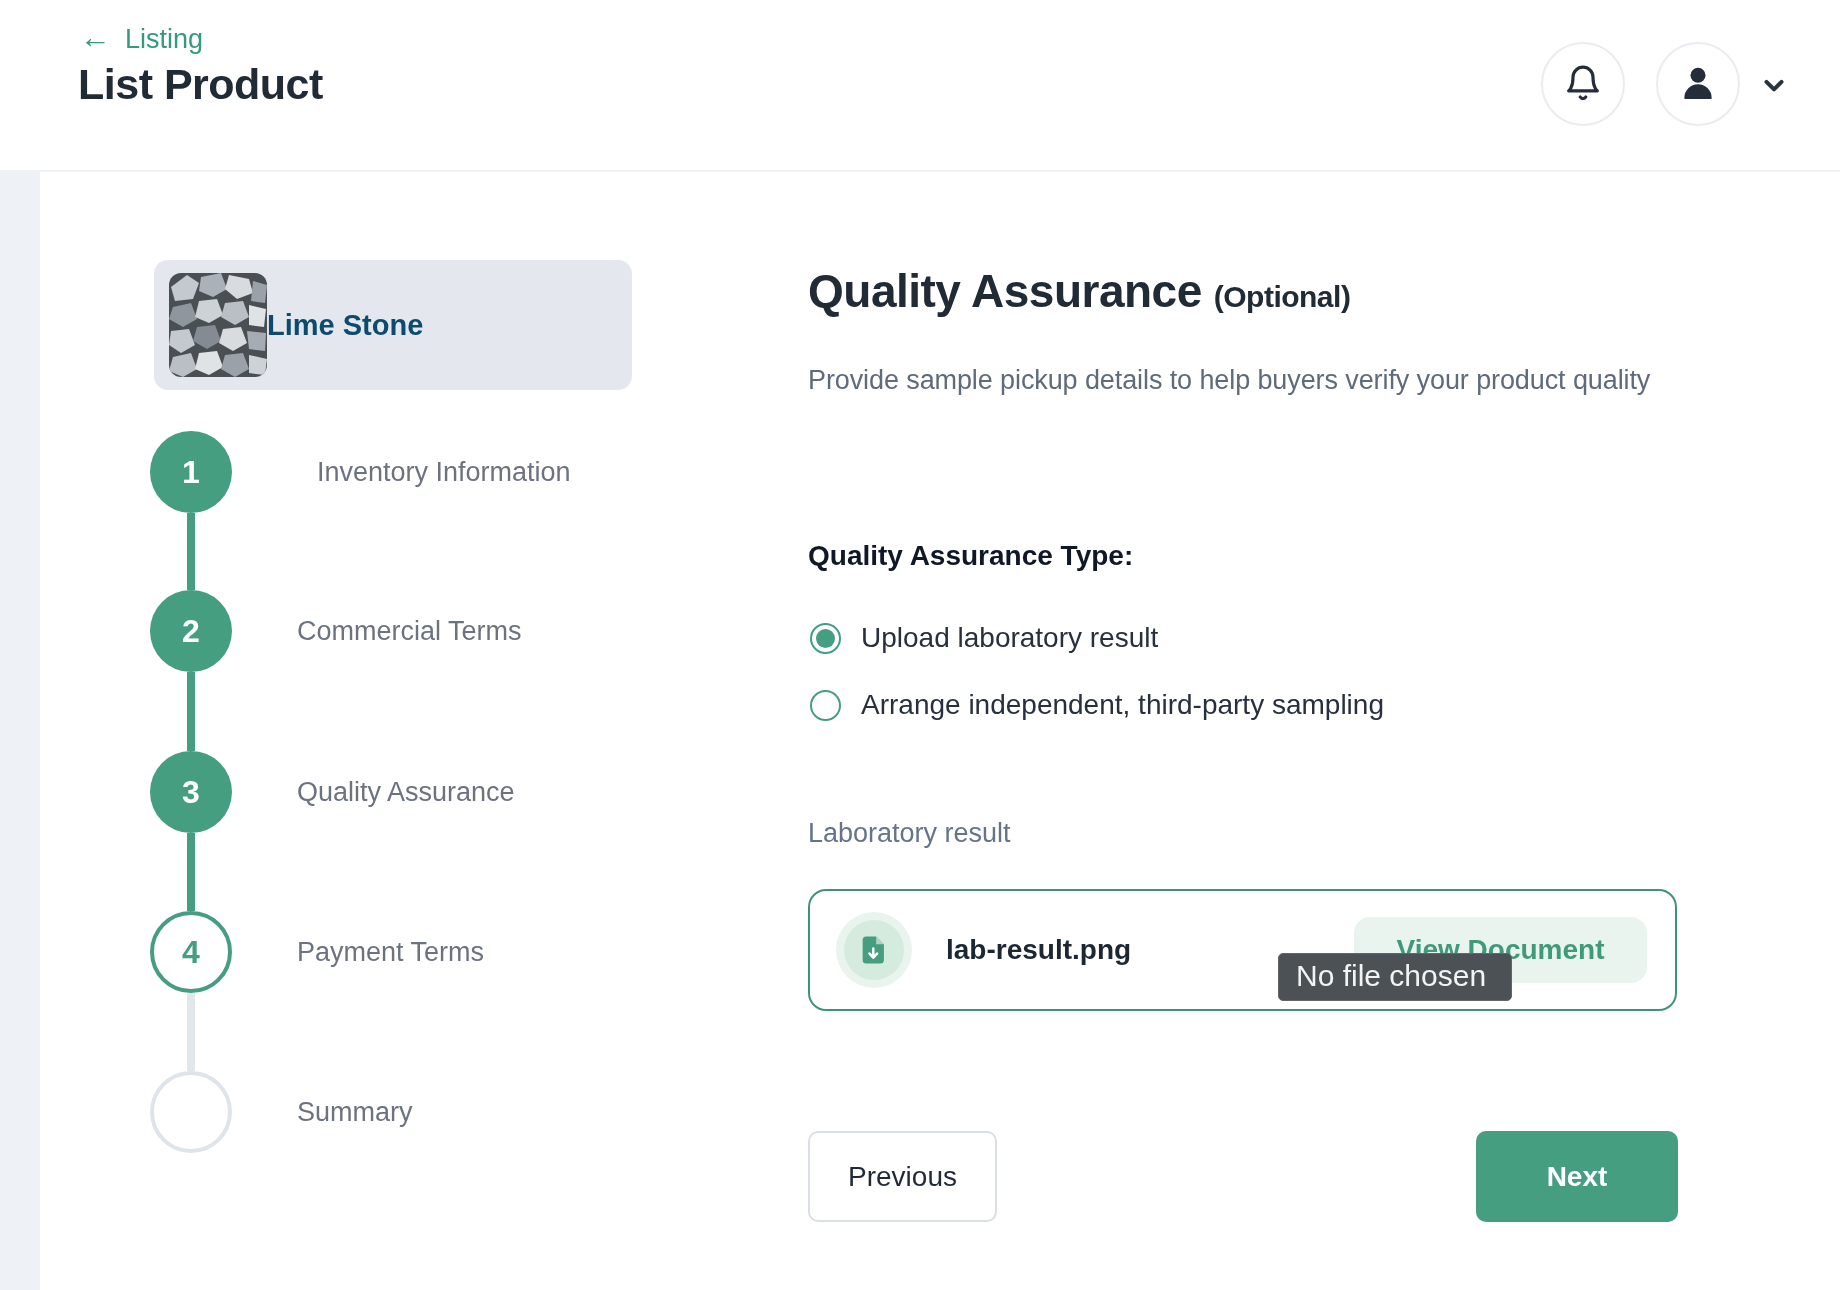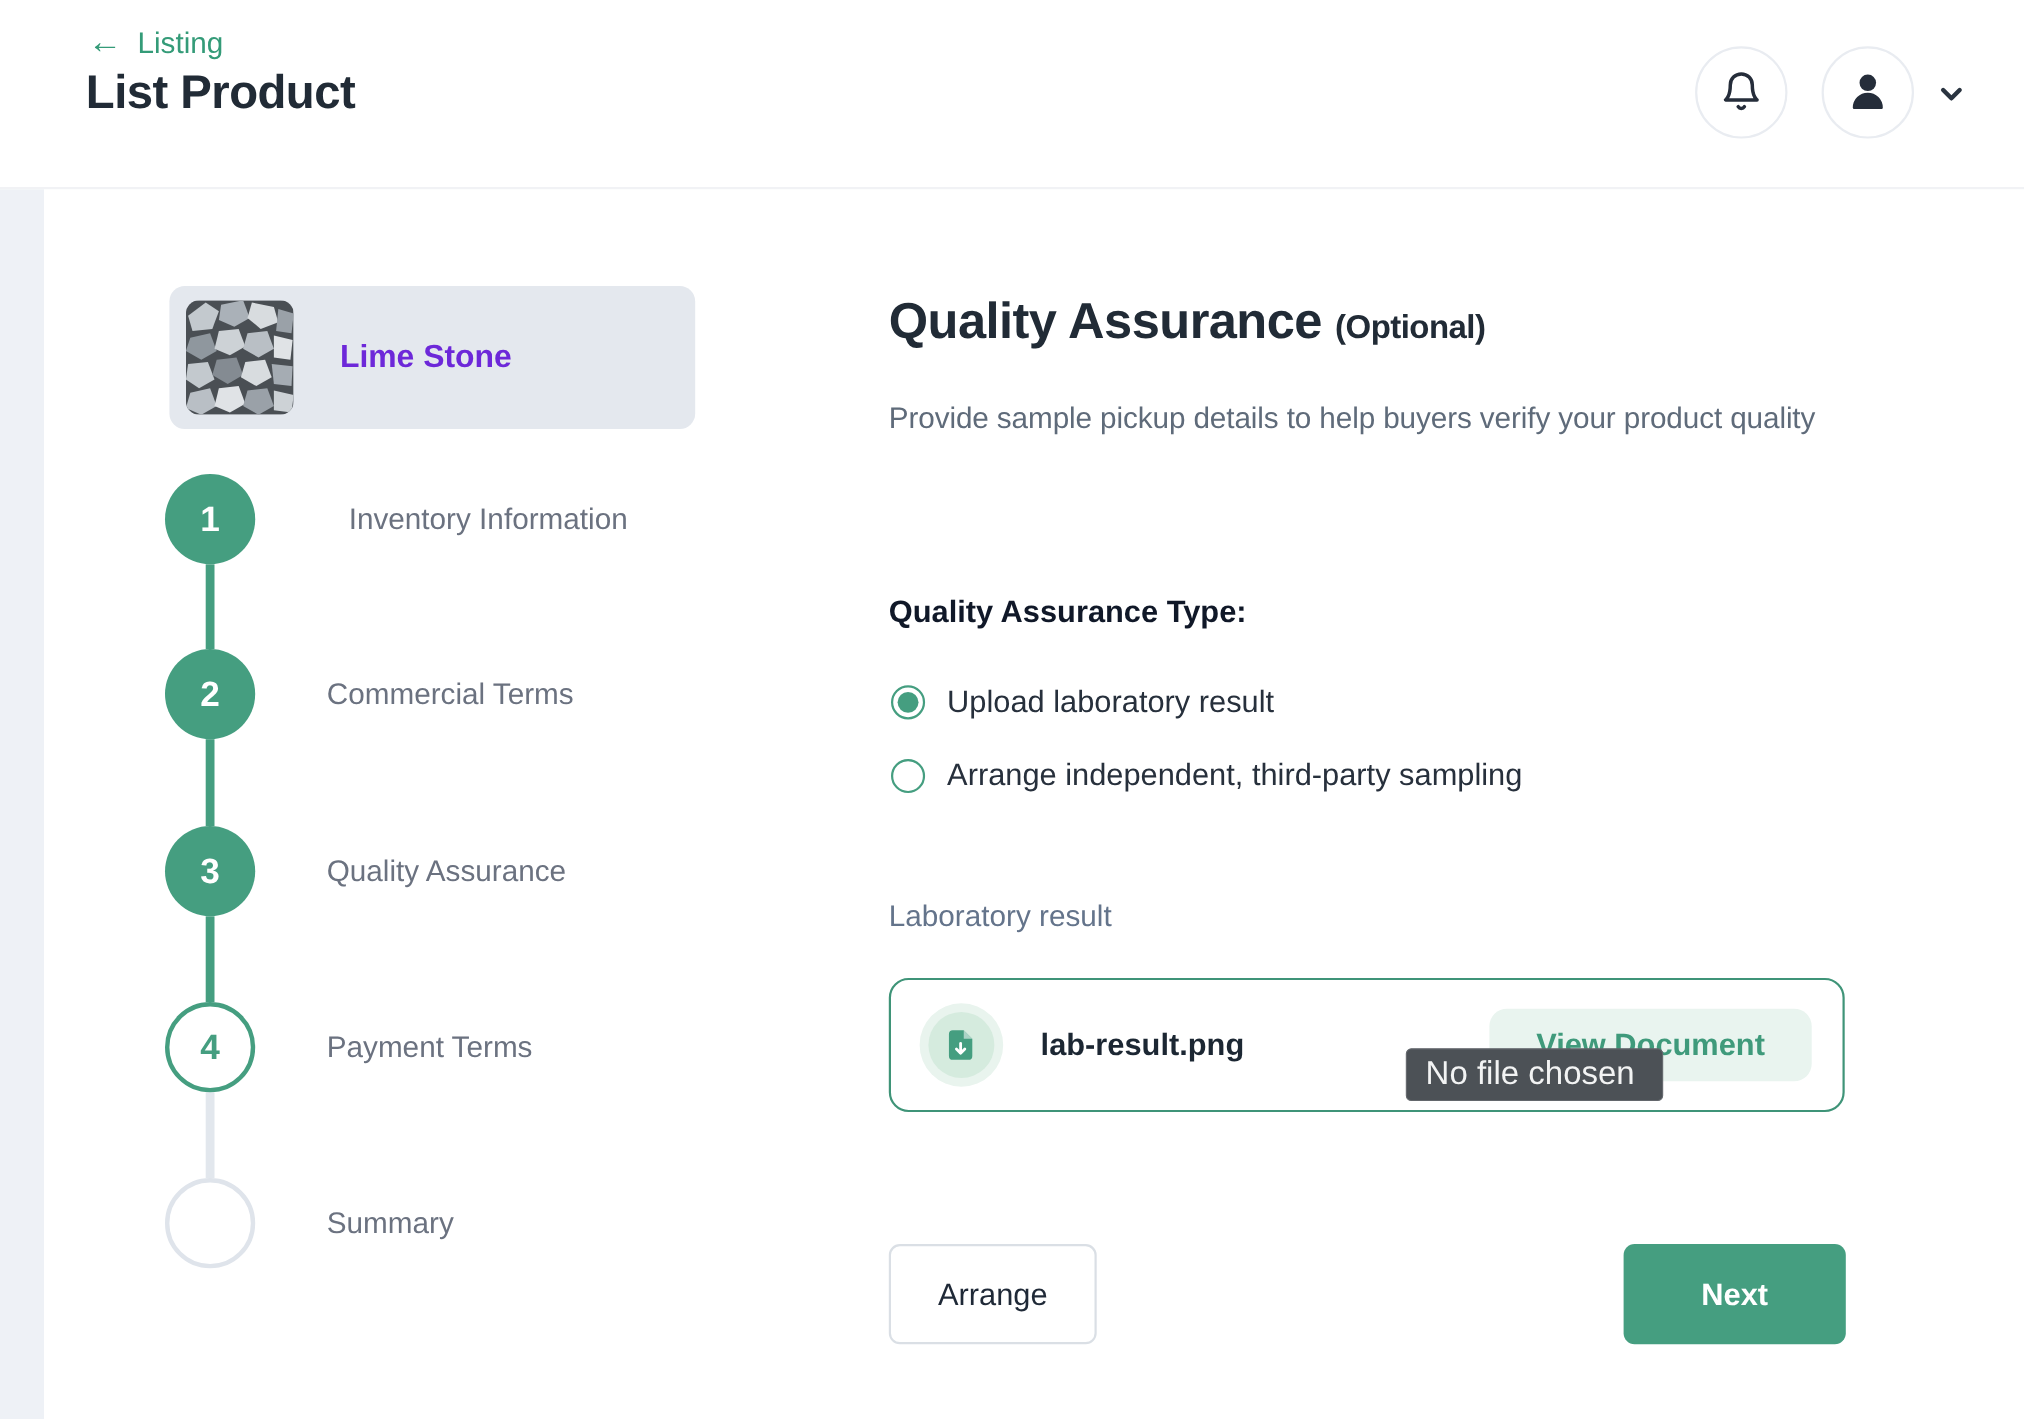--- a/index.html
+++ b/index.html
@@ -28,21 +28,21 @@
   .bell-btn{left:1541px;top:42px;}
   .avatar-btn{left:1656px;top:42px;}
   .chevron-wrap{position:absolute;left:1759px;top:70px;width:30px;height:30px;cursor:pointer;}
   
   .left-strip{position:absolute;left:0;top:172px;width:40px;height:1118px;background:var(--strip);}
   
   .product-card{position:absolute;left:154px;top:260px;width:478px;height:130px;
     background:var(--card_bg);border-radius:14px;display:flex;align-items:center;cursor:pointer;}
   .product-image{width:98px;height:104px;border-radius:12px;overflow:hidden;margin-left:15px;flex:0 0 auto;}
   .product-image svg{display:block;width:100%;height:100%;}
-  .product-name{margin-left:42px;font-size:29px;font-weight:700;color:#6d28d9;}
+  .product-name{font-size:29px;font-weight:700;color:#0c4a6e;}
   .step-circle{position:absolute;left:150px;width:82px;height:82px;border-radius:50%;
     display:flex;align-items:center;justify-content:center;font-size:32px;font-weight:700;cursor:pointer;}
   .step-circle.complete{background:var(--accent);color:#fff;}
   .step-circle.current{background:#fff;border:4px solid var(--accent);color:var(--accent);}
   .step-circle.upcoming{background:#fff;border:4px solid var(--circle_gray);color:transparent;}
   .step-label{position:absolute;left:297px;height:82px;line-height:82px;
     font-size:27px;color:var(--label_gray);cursor:pointer;white-space:nowrap;}
   .connector{position:absolute;left:187px;width:8px;background:var(--accent);}
   .connector.gray{background:var(--connector_gray);}
   
@@ -201,14 +201,14 @@
         <polyline points="8.8,14.6 11.5,17.3 14.2,14.6"></polyline>
       </g>
     </svg>
   </div>
   <span class="file-name">lab-result.png</span>
   <button class="view-doc-btn">View Document</button>
 </div>
 
 <div class="tooltip">No file chosen</div>
 
-<button class="btn btn-previous">Arrange</button>
+<button class="btn btn-previous">Previous</button>
 <button class="btn btn-next">Next</button>
 
 </body></html>

